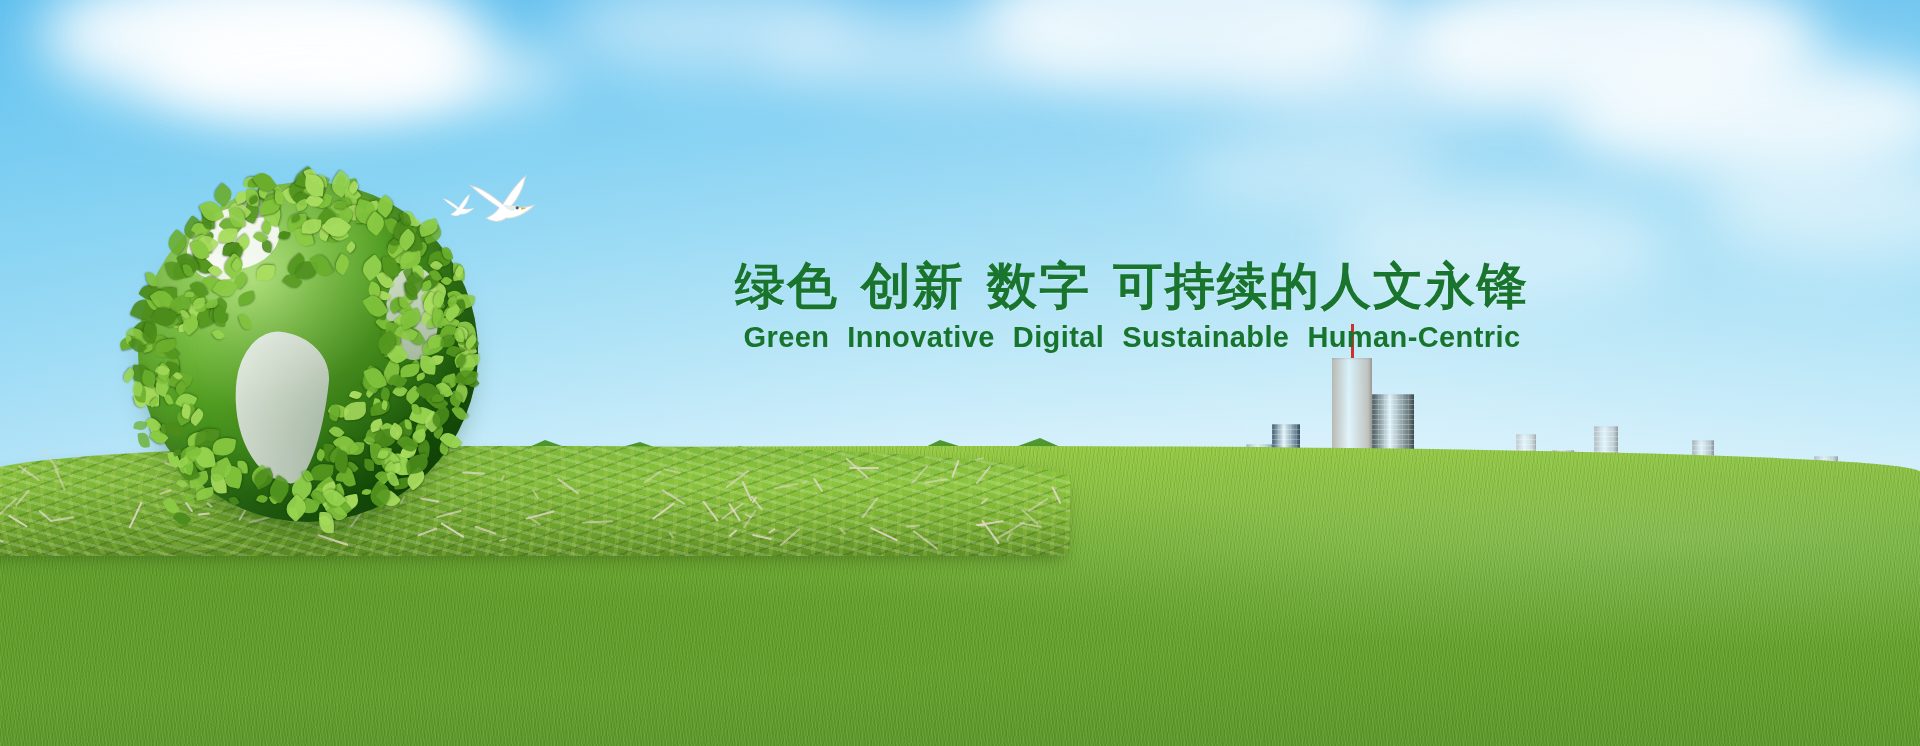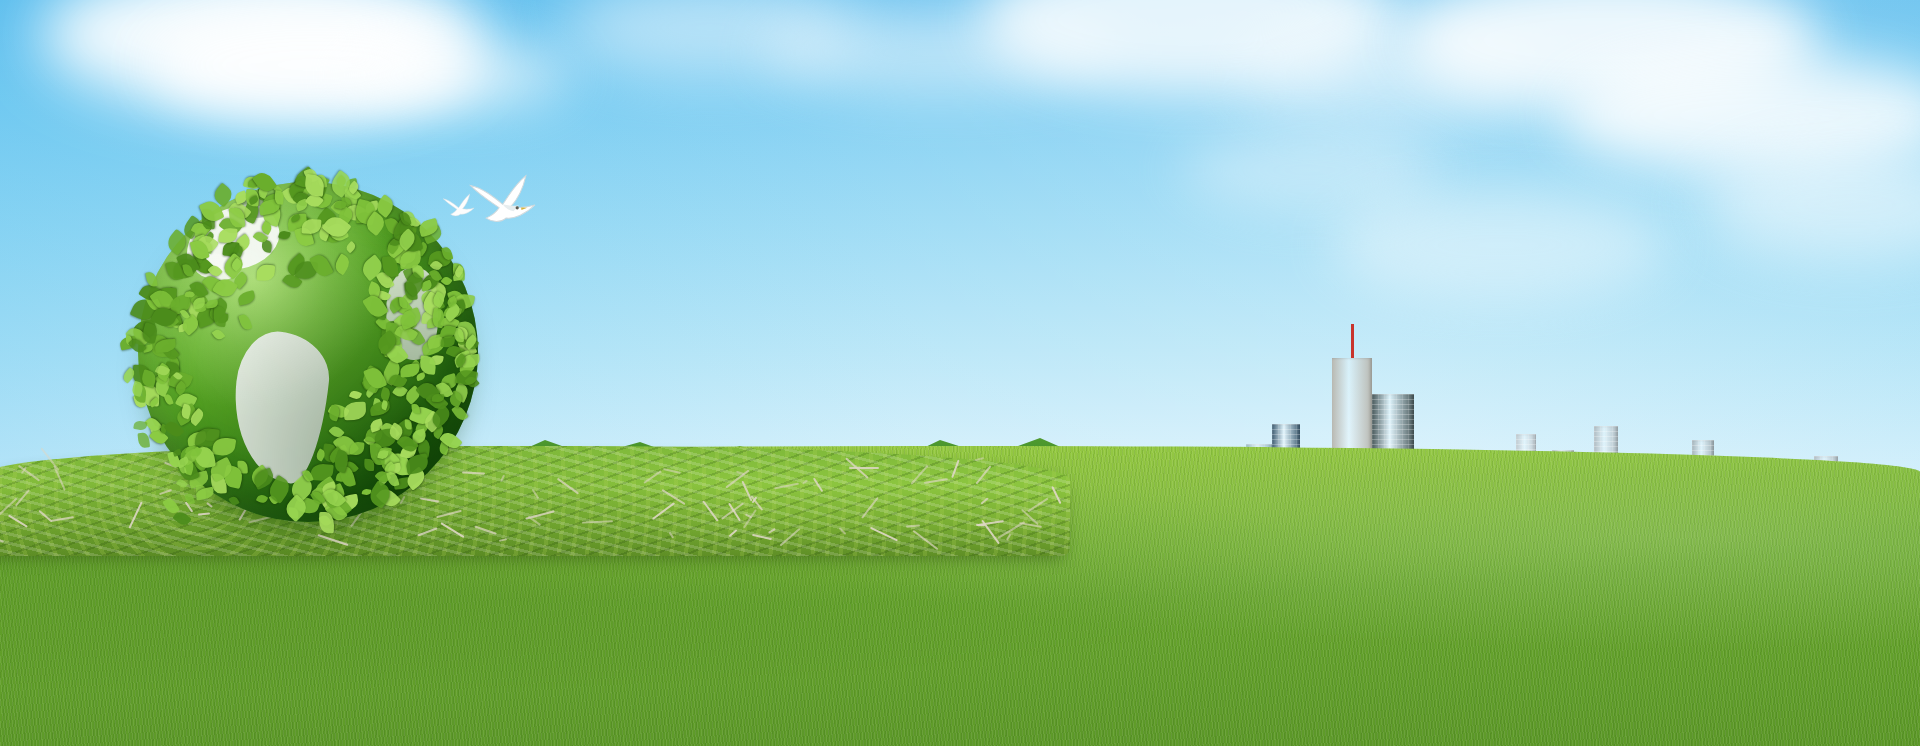--- a/index.html
+++ b/index.html
@@ -863,15 +863,17 @@
         <div class="leaf-sm" style="left: 51.7036px; top: 268.444px; width: 14.7697px; height: 10.3388px; background: rgb(127, 194, 58); transform: rotate(22.1801deg); opacity: 0.71;"></div>
         <div class="leaf-sm" style="left: 31.2897px; top: 244.892px; width: 17.7391px; height: 12.4174px; background: rgb(75, 140, 27); transform: rotate(44.3516deg); opacity: 0.98;"></div>
         <div class="leaf-sm" style="left: 44.0615px; top: 287.749px; width: 9.17801px; height: 6.42461px; background: rgb(150, 212, 79); transform: rotate(75.8331deg); opacity: 0.75;"></div>
         <div class="leaf-sm" style="left: 42.784px; top: 302.116px; width: 10.0555px; height: 7.03888px; background: rgb(150, 212, 79); transform: rotate(40.8265deg); opacity: 0.78;"></div>
         <div class="leaf-sm" style="left: 49.5273px; top: 316.558px; width: 11.1926px; height: 7.83484px; background: rgb(127, 194, 58); transform: rotate(251.705deg); opacity: 0.73;"></div>
         <div class="leaf-sm" style="left: 42.8941px; top: 280.495px; width: 11.8987px; height: 8.32909px; background: rgb(150, 212, 79); transform: rotate(152.915deg); opacity: 0.92;"></div>
       </div>
   </div>
 
   <div class="headline-block">
+    <div class="headline" id="headline-row" style="color: rgb(25, 117, 46);"><span>绿色</span><span class="hl-gap"></span><span>创新</span><span class="hl-gap"></span><span>数字</span><span class="hl-gap"></span><span>可持续的人文永锋</span></div>
+    <div class="subline" id="subline-row" style="color: rgb(22, 116, 44);"><span>Green</span><span class="sl-gap"></span><span>Innovative</span><span class="sl-gap"></span><span>Digital</span><span class="sl-gap"></span><span>Sustainable</span><span class="sl-gap"></span><span>Human-Centric</span></div>
   </div>
 
 </div>
 
 </body></html>

